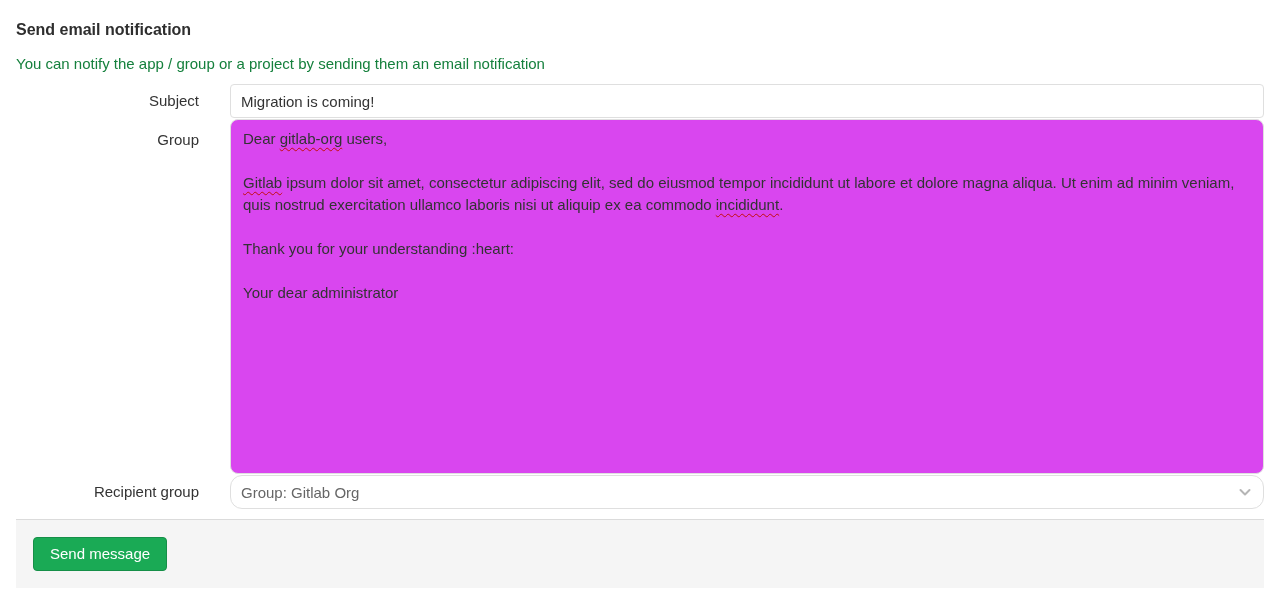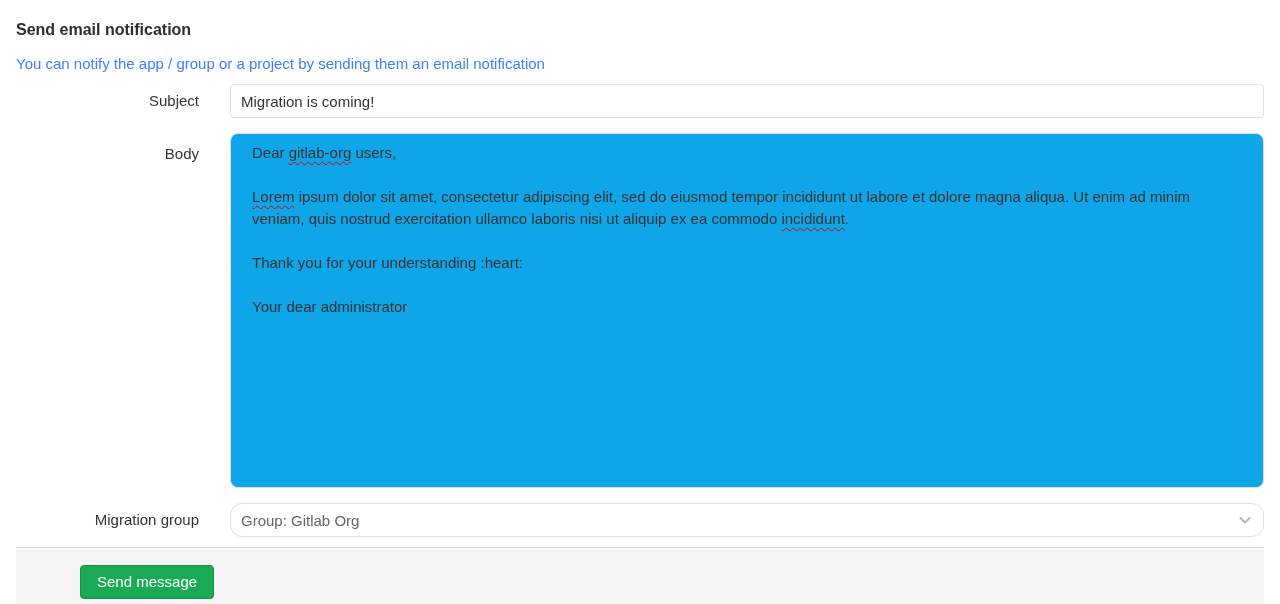--- a/index.html
+++ b/index.html
@@ -16,28 +16,28 @@
   .page-title {
     font-size: 16px;
     line-height: 22px;
     font-weight: 700;
     margin: 19px 0 0 0;
     color: #2e2e2e;
   }
   .subtitle {
     margin: 12px 0 0 0;
     line-height: 22px;
-    color: #3b82f6;
+    color: #15803d;
   }
 
   form { margin-top: 9px; }
   .form-row {
     display: grid;
     grid-template-columns: 214px 1fr;
-    margin-bottom: 15px;
+    margin-bottom: 1px;
   }
   .form-row.row-select { margin-bottom: 10px; }
   .form-label {
     text-align: right;
     padding-right: 31px;
     padding-top: 8px;
     color: #333333;
   }
   .form-label.align-top { padding-top: 12px; }
 
@@ -52,27 +52,27 @@
     color: #333333;
     background: #ffffff;
     outline: none;
   }
 
   .body-editor {
     width: 100%;
     height: 355px;
     border: 1px solid #dfdfdf;
     border-radius: 8px;
-    padding: 8px 21px;
+    padding: 8px 12px;
     line-height: 22px;
     white-space: pre-wrap;
     word-wrap: break-word;
     overflow: auto;
     color: #333333;
-    background: #0ea5e9;
+    background: #d946ef;
     cursor: text;
   }
   .misspelled {
     text-decoration: underline;
     text-decoration-style: wavy;
     text-decoration-color: #c40b0b;
     text-decoration-thickness: 1px;
     text-underline-offset: 3px;
     text-decoration-skip-ink: none;
   }
@@ -111,55 +111,54 @@
     height: 34px;
     padding: 0 16px;
     background: #1aaa55;
     border: 1px solid #168f48;
     border-radius: 4px;
     color: #ffffff;
     font-family: "Liberation Sans", "DejaVu Sans", sans-serif;
     font-size: 15px;
     line-height: 32px;
     cursor: pointer;
-    margin-left: 47px;
   }
 </style>
 </head>
 <body>
 
 <div class="container">
 
   <h1 class="page-title">Send email notification</h1>
   <p class="subtitle">You can notify the app / group or a project by sending them an email notification</p>
 
   <form>
 
     <div class="form-row">
       <label class="form-label">Subject</label>
       <div>
         <input type="text" class="text-input" value="Migration is coming!" style="">
       </div>
     </div>
 
     <div class="form-row">
-      <label class="form-label align-top">Body</label>
+      <label class="form-label align-top">Group</label>
       <div>
         <div class="body-editor"><span>Dear </span><span class="misspelled">gitlab-org</span><span> users,
 
-</span><span class="misspelled">Lorem</span><span> ipsum dolor sit amet, consectetur adipiscing elit, sed do eiusmod tempor incididunt ut labore et dolore magna aliqua. Ut enim ad minim veniam, quis nostrud exercitation ullamco laboris nisi ut aliquip ex ea commodo </span><span class="misspelled">incididunt</span><span>.
+</span><span class="misspelled">Gitlab</span><span> ipsum dolor sit amet, consectetur adipiscing elit, sed do eiusmod tempor incididunt ut labore et dolore magna aliqua. Ut enim ad minim veniam, quis nostrud exercitation ullamco laboris nisi ut aliquip ex ea commodo </span><span class="misspelled">incididunt</span><span>.
 
 Thank you for your understanding :heart:
 
 Your dear administrator</span></div>
       </div>
     </div>
 
     <div class="form-row row-select">
-      <label class="form-label">Migration group</label>
+      <label class="form-label">Recipient group</label>
       <div>
         <div class="select-box">
           <span>Group: Gitlab Org</span>
           <svg class="chevron" viewBox="0 0 14 14" fill="none">
             <path d="M2.5 5 L7 9.5 L11.5 5" stroke="#b5b5b5" stroke-width="2" stroke-linecap="round" stroke-linejoin="round"></path>
           </svg>
         </div>
       </div>
     </div>
 

